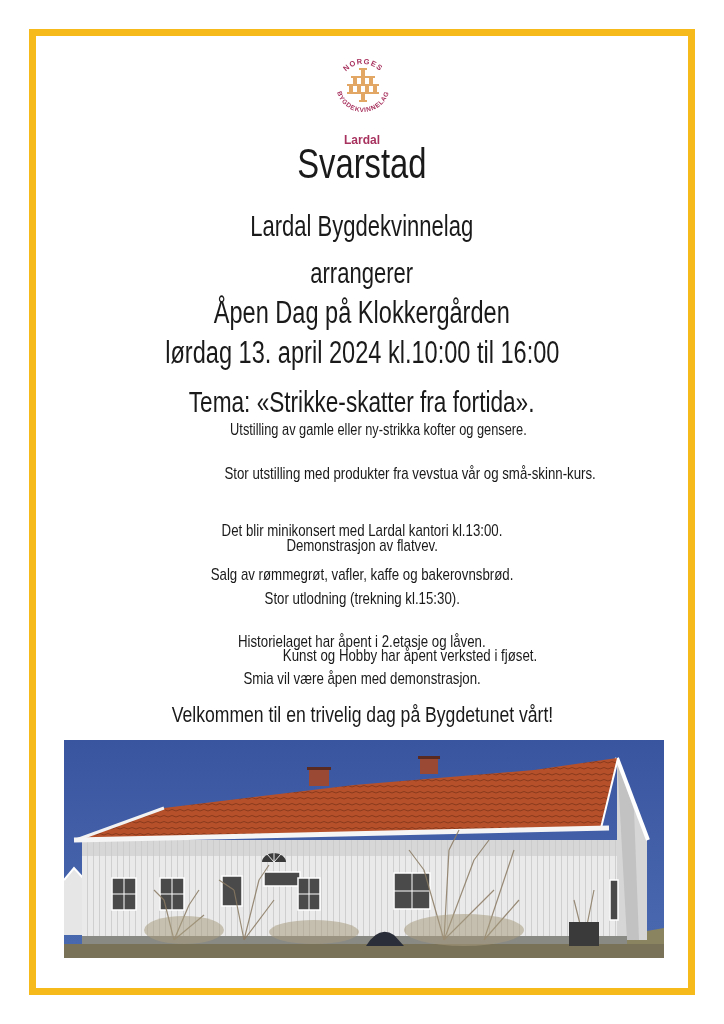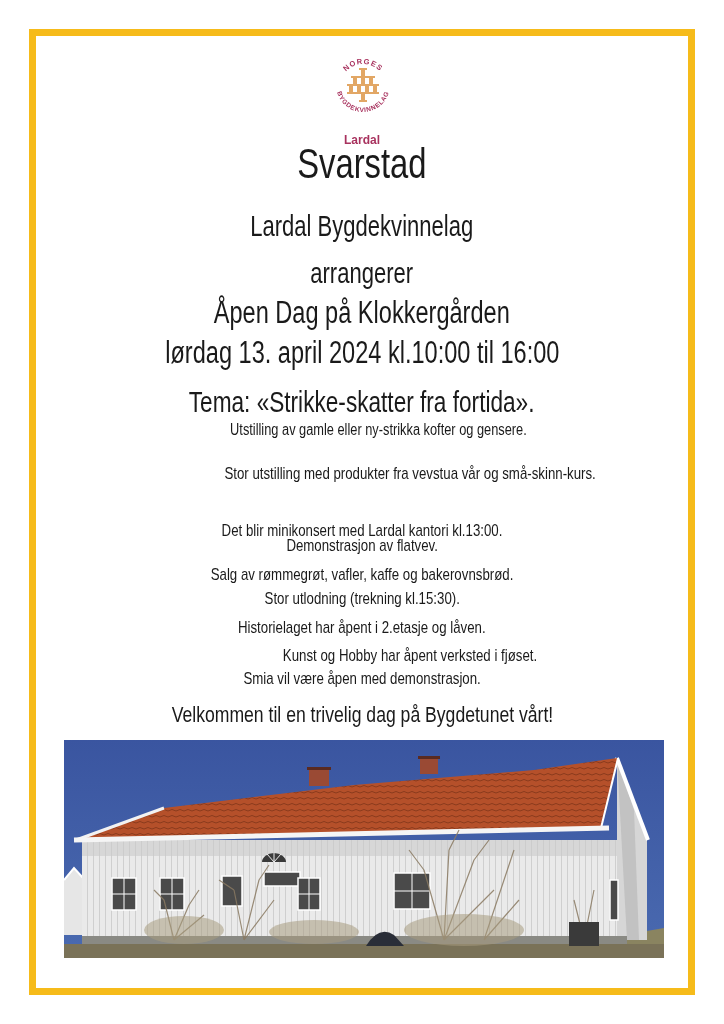--- a/index.html
+++ b/index.html
@@ -125,21 +125,21 @@
 <div class="line cond" style="top:521px;">
   <span style="font-size:17px; transform:scaleX(0.78);">Det blir minikonsert med Lardal kantori kl.13:00.</span>
 </div>
 
 <div class="line cond" style="top:565px;">
   <span style="font-size:17px; transform:scaleX(0.78);">Salg av rømmegrøt, vafler, kaffe og bakerovnsbrød.</span>
 </div>
 <div class="line cond" style="top:589px;">
   <span style="font-size:17px; transform:scaleX(0.78);">Stor utlodning (trekning kl.15:30).</span>
 </div>
-<div class="line cond" style="top:618px;">
+<div class="line cond" style="top:632px;">
   <span style="font-size:17px; transform:scaleX(0.78);">Historielaget har åpent i 2.etasje og låven.</span>
 </div>
 <div class="line cond" style="top:646px;padding-left:48px;">
   <span style="font-size:17px; transform:scaleX(0.78);">Kunst og Hobby har åpent verksted i fjøset.</span>
 </div>
 <div class="line cond" style="top:669px;">
   <span style="font-size:17px; transform:scaleX(0.78);">Smia vil være åpen med demonstrasjon.</span>
 </div>
 
 <div class="line cond" style="top:702px;">

